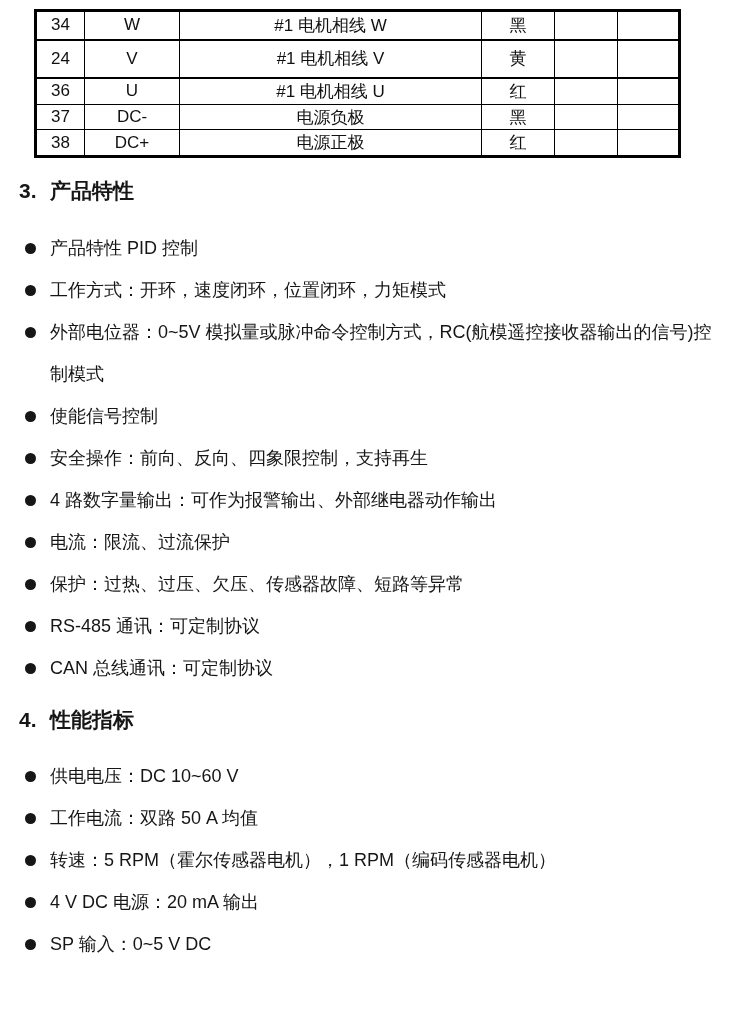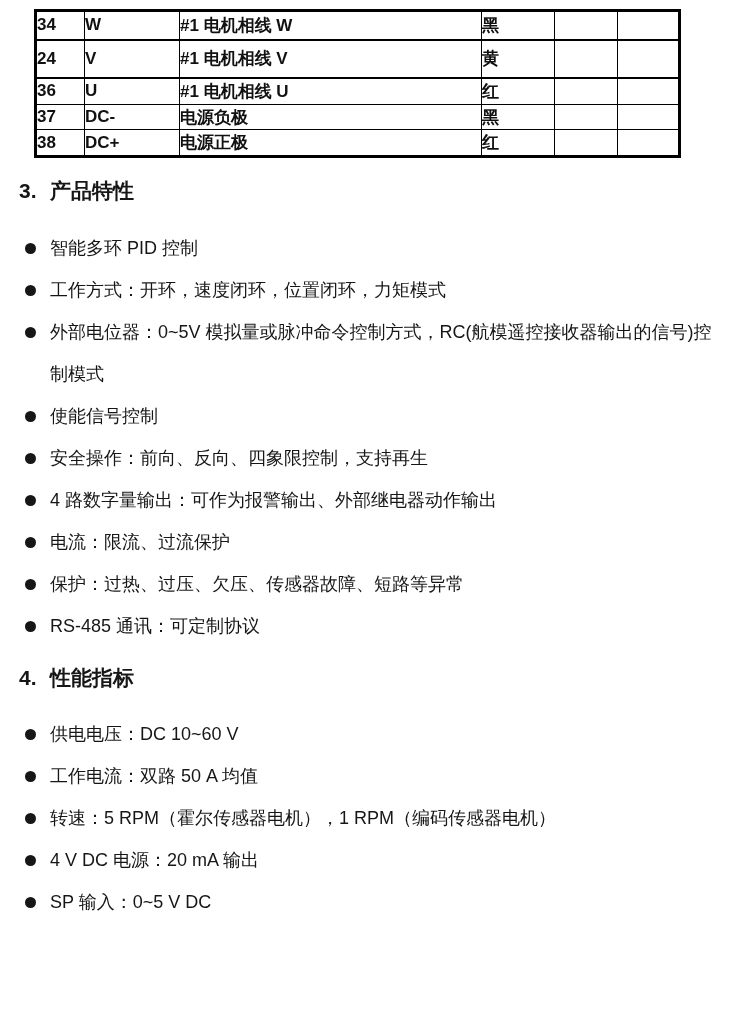--- a/index.html
+++ b/index.html
@@ -15,27 +15,26 @@
   
   table.pin-table {
     border-collapse: collapse;
     table-layout: fixed;
     margin-left: 34px;
     width: 644px;
     border: 3px solid #000;
   }
   table.pin-table td {
     border: 1.6px solid #000;
-    text-align: left;
+    text-align: center;
     vertical-align: middle;
     font-size: 17px;
     padding: 0;
     overflow: hidden;
     white-space: nowrap;
-    font-weight: bold;
   }
   table.pin-table tr:nth-child(1) { height: 29px; }
   table.pin-table tr:nth-child(2) { height: 38px; }
   table.pin-table tr:nth-child(3) { height: 27px; }
   table.pin-table tr:nth-child(4) { height: 25px; margin-top: 7px; }
   table.pin-table tr:nth-child(5) { height: 27px; }
   table.pin-table tr:nth-child(1) td,
   table.pin-table tr:nth-child(2) td { border-bottom-width: 2.5px; }
 
   
@@ -129,21 +128,21 @@
   </table>
 
   <div class="section-heading first">
     <span class="num">3.</span>
     <span>产品特性</span>
   </div>
 
   <div>
     <div class="bullet-item">
       <span class="dot"></span>
-      <span class="bullet-text">智能多环 PID 控制</span>
+      <span class="bullet-text">产品特性 PID 控制</span>
     </div>
     <div class="bullet-item">
       <span class="dot"></span>
       <span class="bullet-text">工作方式：开环，速度闭环，位置闭环，力矩模式</span>
     </div>
     <div class="bullet-item">
       <span class="dot"></span>
       <span class="bullet-text">外部电位器：0~5V 模拟量或脉冲命令控制方式，RC(航模遥控接收器输出的信号)控制模式</span>
     </div>
     <div class="bullet-item">
@@ -162,20 +161,24 @@
       <span class="dot"></span>
       <span class="bullet-text">电流：限流、过流保护</span>
     </div>
     <div class="bullet-item">
       <span class="dot"></span>
       <span class="bullet-text">保护：过热、过压、欠压、传感器故障、短路等异常</span>
     </div>
     <div class="bullet-item">
       <span class="dot"></span>
       <span class="bullet-text">RS-485 通讯：可定制协议</span>
+    </div>
+    <div class="bullet-item">
+      <span class="dot"></span>
+      <span class="bullet-text">CAN 总线通讯：可定制协议</span>
     </div>
   </div>
 
   <div class="section-heading second">
     <span class="num">4.</span>
     <span>性能指标</span>
   </div>
 
   <div>
     <div class="bullet-item">

